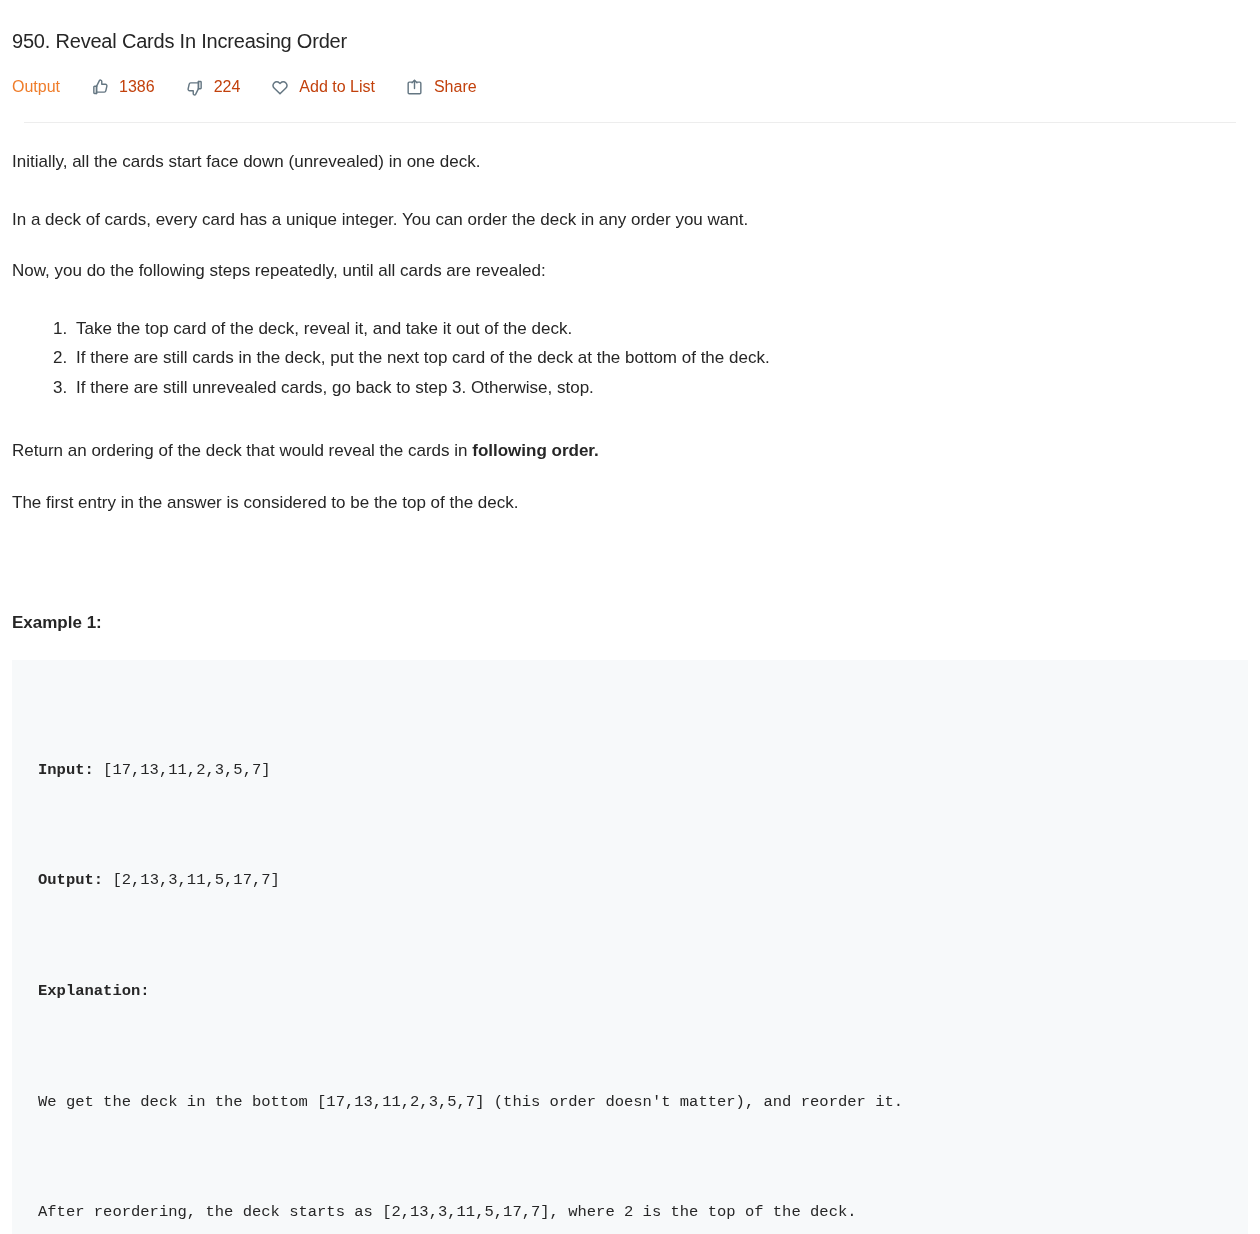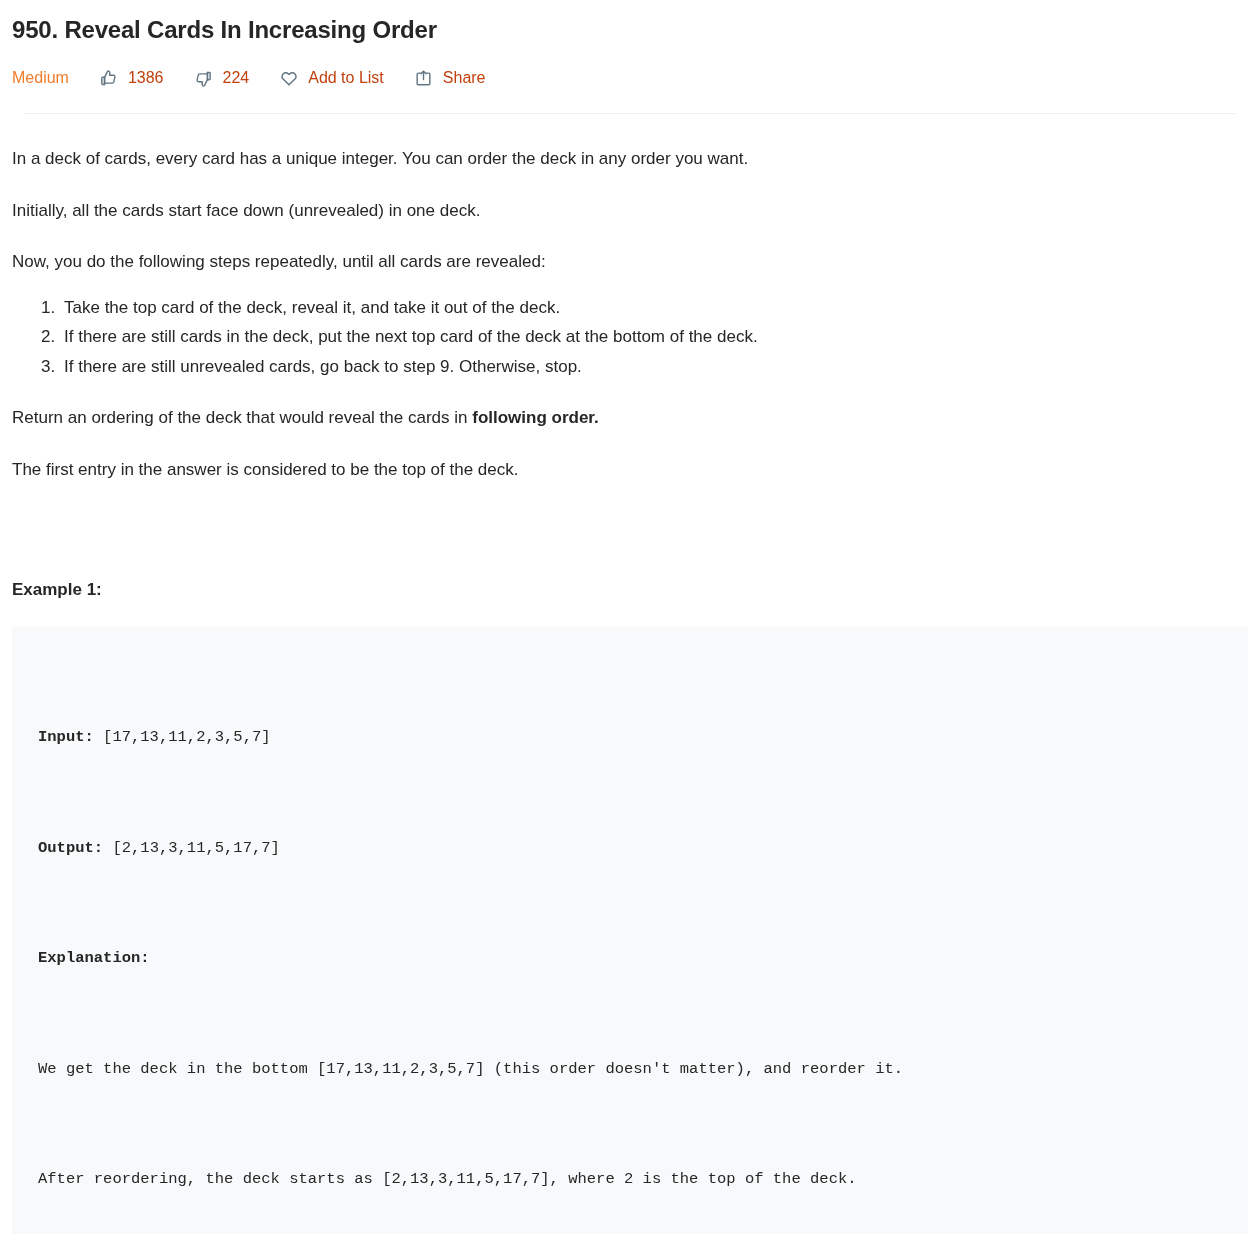--- a/index.html
+++ b/index.html
@@ -15,26 +15,26 @@
     color: #262626;
     -webkit-font-smoothing: antialiased;
   }
 
   .page { width: 1260px; padding: 0; }
 
   
   .header { padding: 14px 12px 0 12px; }
 
   .title {
-    font-size: 24px;
-    font-weight: bold;
+    font-size: 20px;
+    font-weight: normal;
     color: #262626;
     letter-spacing: -0.2px;
     line-height: 1.3;
-    margin: 0 0 0 0;
+    margin: 14px 0 0 0;
   }
 
   .meta-row {
     display: flex;
     align-items: center;
     margin-top: 18px;
     height: 30px;
   }
 
   .difficulty {
@@ -79,21 +79,21 @@
     font-size: 17px;
     line-height: 1.5;
     color: #262626;
     margin: 0;
     padding-top: 26px;
   }
   .para.first { padding-top: 32px; }
   .para b { font-weight: bold; }
 
   ol.steps {
-    margin: 0;
+    margin: 12px;
     padding: 20px 0 0 48px;
     font-size: 17px;
     line-height: 1.5;
     color: #262626;
   }
   ol.steps li { padding: 0 0 4px 4px; }
   ol.steps li:last-child { padding-bottom: 0; }
 
   .example-heading {
     font-size: 17px;
@@ -120,21 +120,21 @@
 </head>
 <body>
 
 <div class="page">
 
   <div class="header">
     <h1 class="title">950. Reveal Cards In Increasing Order</h1>
 
     <div class="meta-row">
 
-      <span class="difficulty">Medium</span>
+      <span class="difficulty">Output</span>
 
       <div class="meta-item">
         <span class="ico">
           <svg width="19" height="19" viewBox="0 0 24 24" fill="none" stroke="currentColor" stroke-width="1.8" stroke-linecap="round" stroke-linejoin="round">
             <path d="M7 10.5v9"></path>
             <path d="M4.5 10.5h2.5v9H4.5a.9.9 0 0 1-.9-.9v-7.2a.9.9 0 0 1 .9-.9z"></path>
             <path d="M7 10.5l3.6-7.1a1.6 1.6 0 0 1 3 .7v3.9h4.6a1.9 1.9 0 0 1 1.85 2.33l-1.35 6a1.9 1.9 0 0 1-1.85 1.47H7"></path>
           </svg>
         </span>
         <span class="meta-label">1386</span>
@@ -171,28 +171,28 @@
         <span class="meta-label">Share</span>
       </div>
 
     </div>
 
     <div class="divider"></div>
   </div>
 
   <div class="content">
 
+    <p class="para">Initially, all the cards start face down (unrevealed) in one deck.</p>
     <p class="para first">In a deck of cards, every card has a unique integer.  You can order the deck in any order you want.</p>
-    <p class="para">Initially, all the cards start face down (unrevealed) in one deck.</p>
     <p class="para">Now, you do the following steps repeatedly, until all cards are revealed:</p>
 
     <ol class="steps">
       <li>Take the top card of the deck, reveal it, and take it out of the deck.</li>
       <li>If there are still cards in the deck, put the next top card of the deck at the bottom of the deck.</li>
-      <li>If there are still unrevealed cards, go back to step 9.  Otherwise, stop.</li>
+      <li>If there are still unrevealed cards, go back to step 3.  Otherwise, stop.</li>
     </ol>
 
     <p class="para"><span>Return an ordering of the deck that would reveal the cards in </span><b>following order.</b></p>
 
     <p class="para">The first entry in the answer is considered to be the top of the deck.</p>
 
     <p class="example-heading">Example 1:</p>
   </div>
 
   <div class="code-block">

